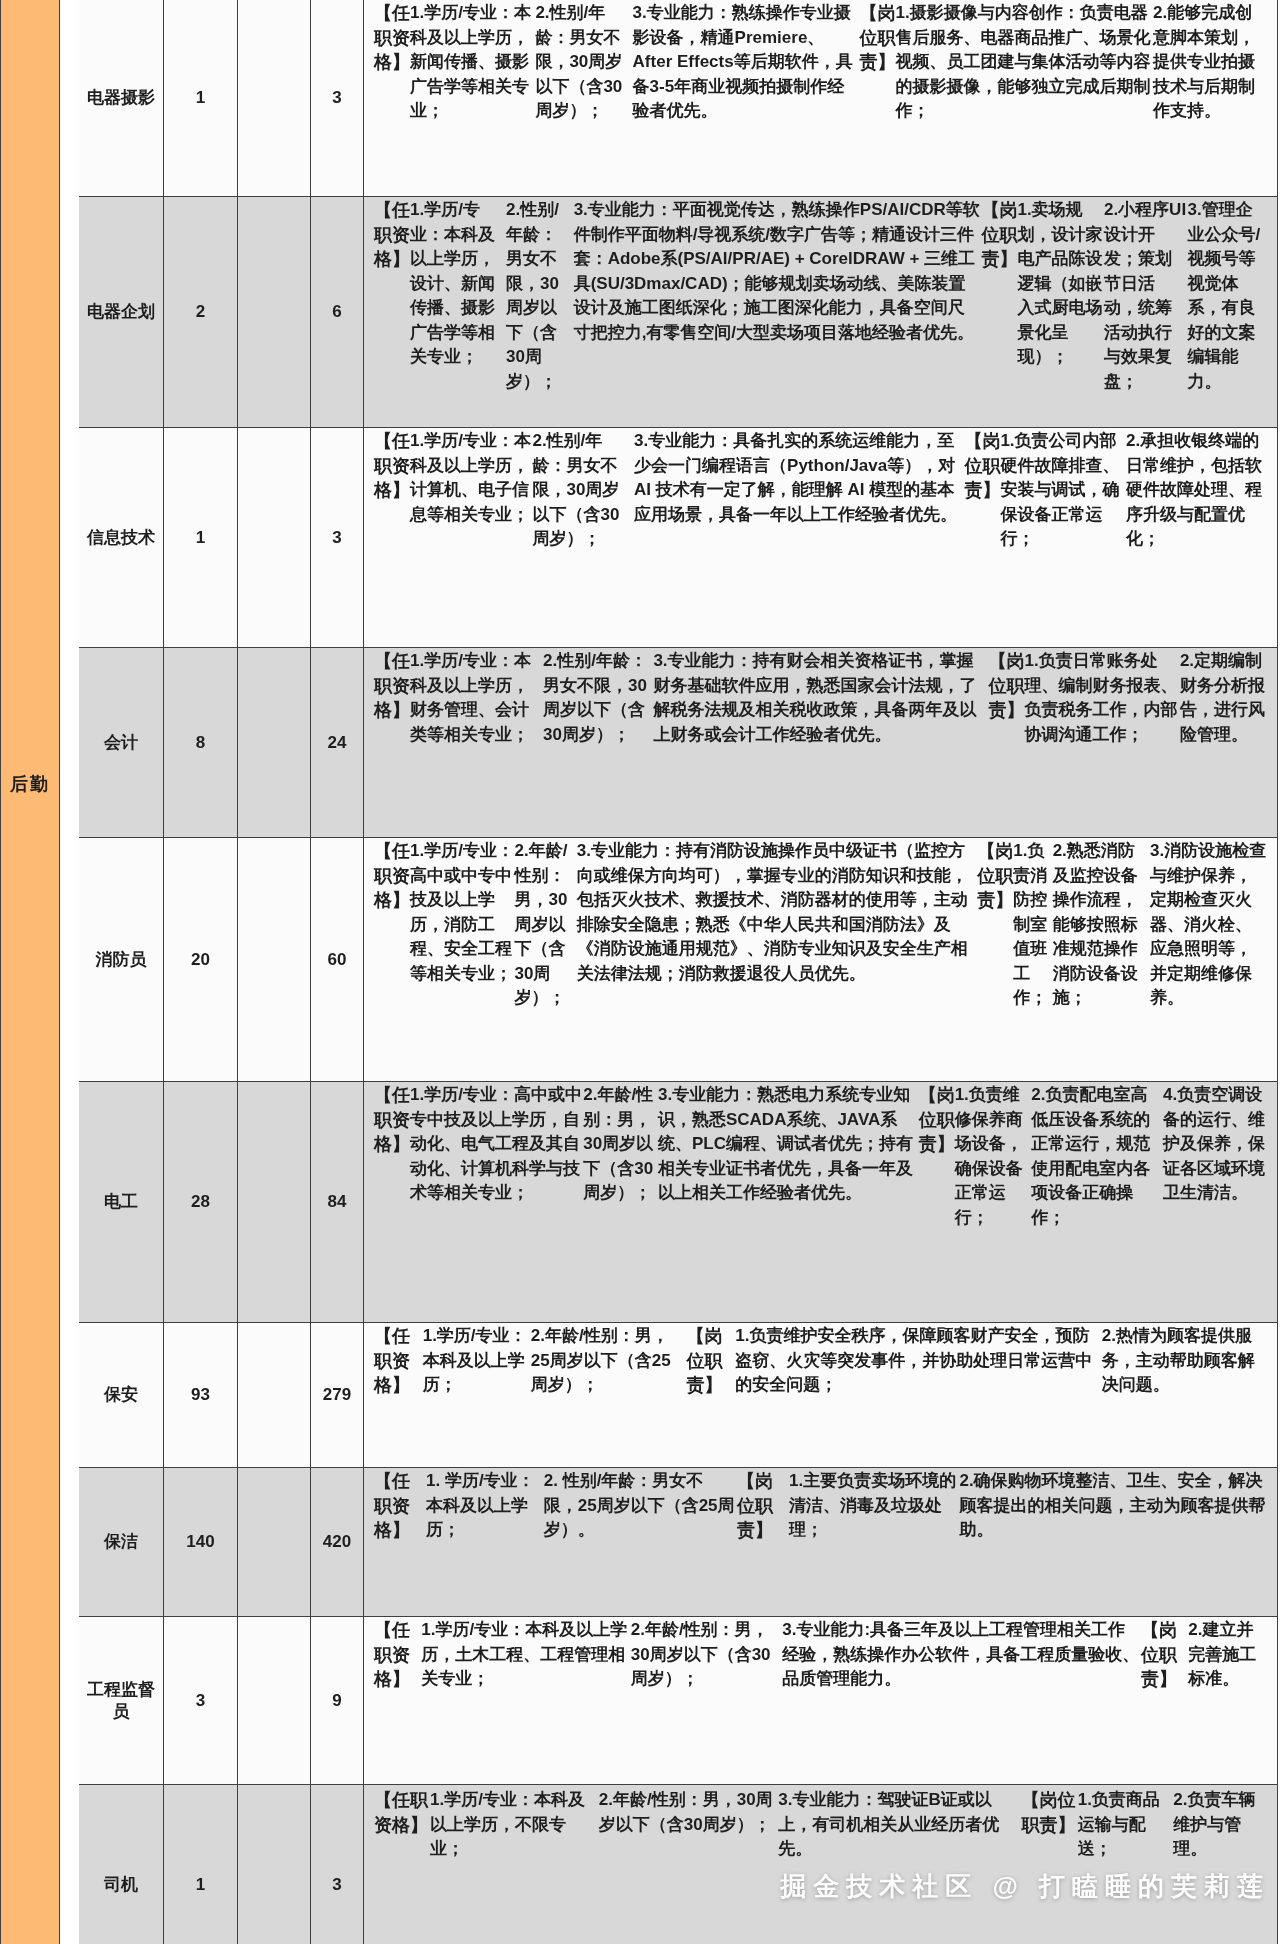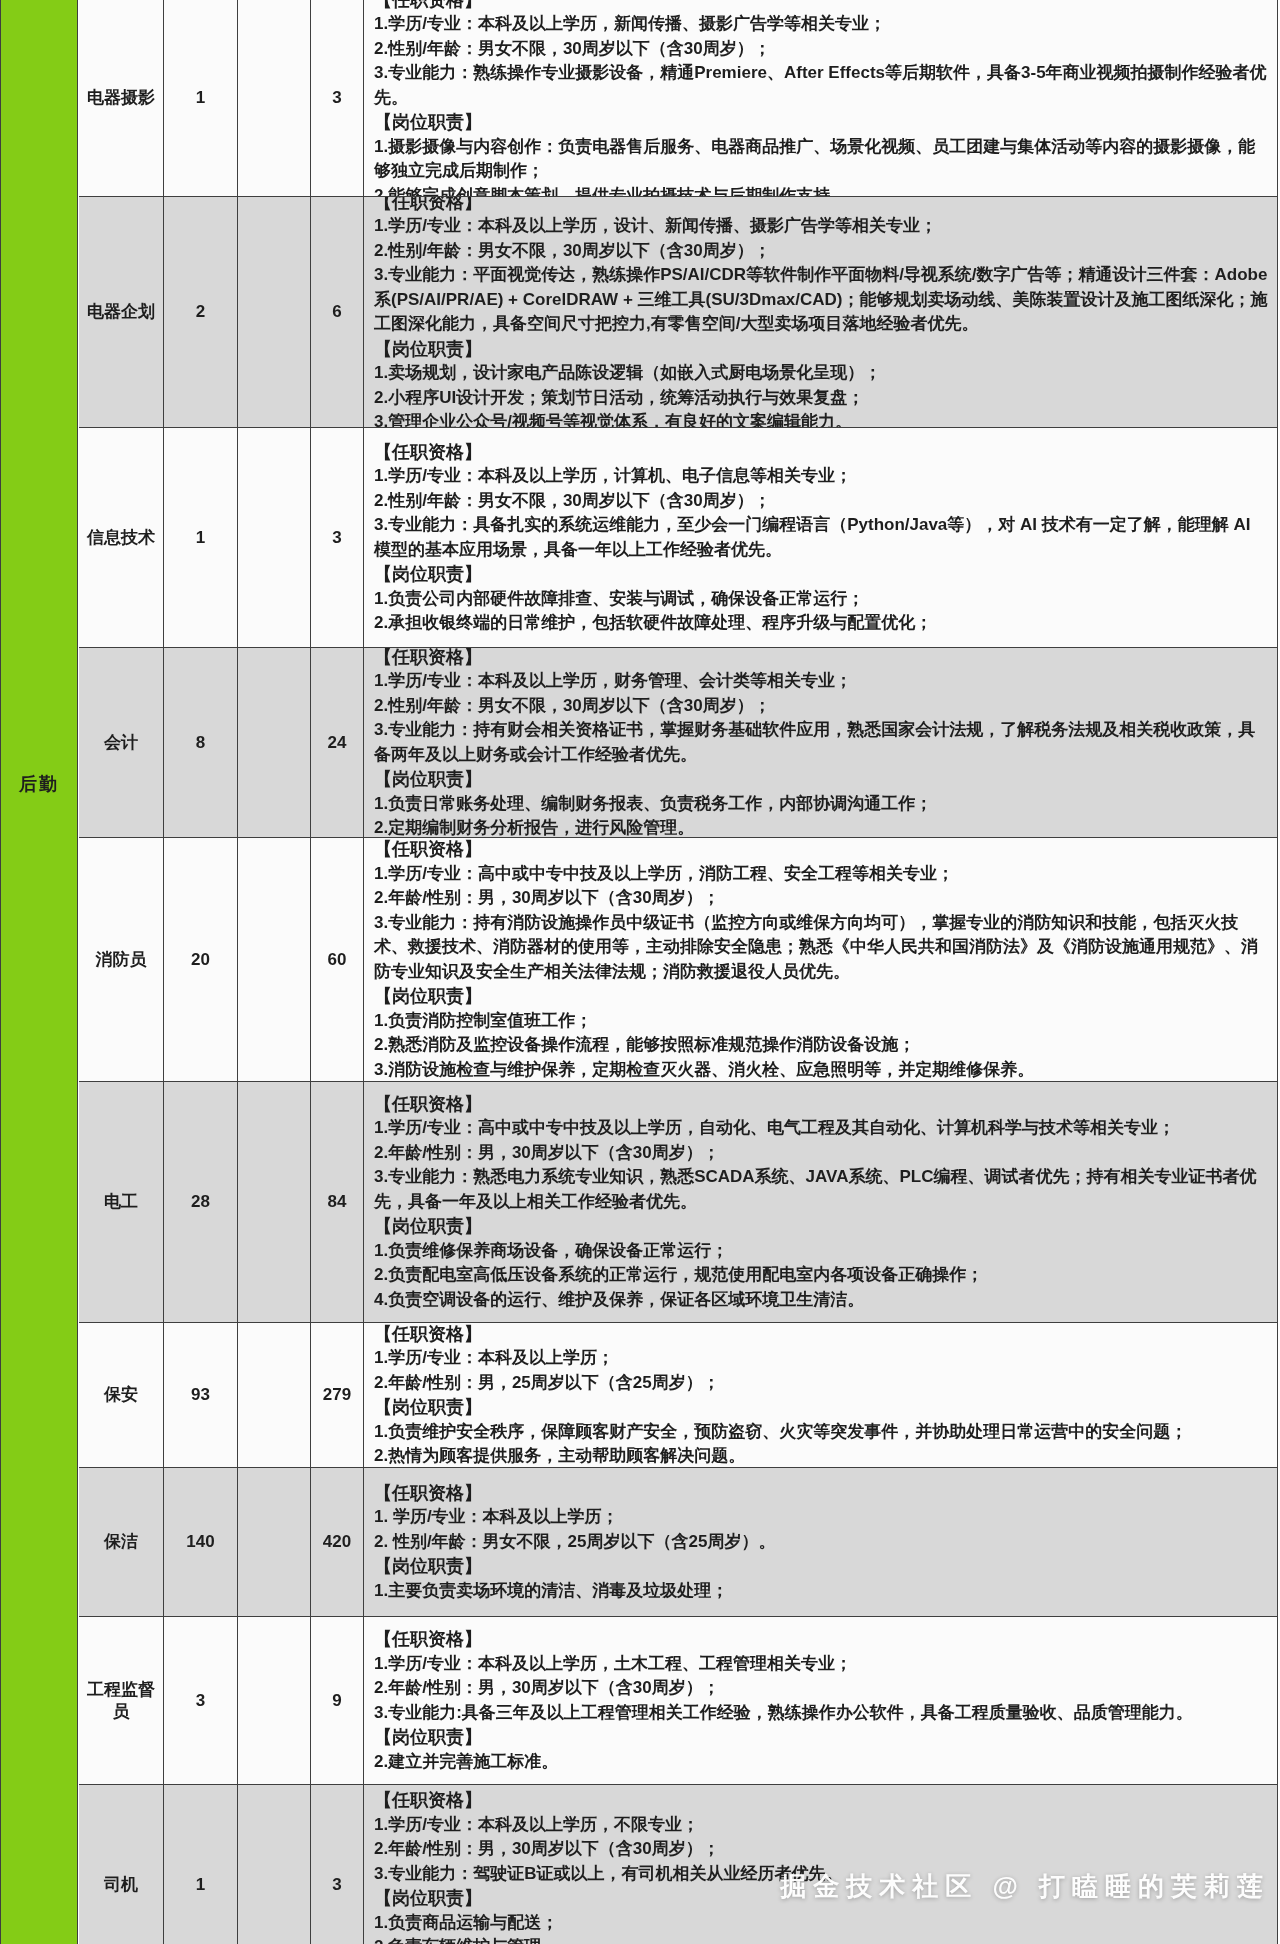--- a/index.html
+++ b/index.html
@@ -3,41 +3,41 @@
 <meta charset="utf-8">
 <style>
   html,body{margin:0;padding:0;background:#ffffff;}
   .page{
     position:relative;width:1280px;height:1944px;overflow:hidden;
     background:#ffffff;color:#1e1e1e;
     font-family:"Liberation Sans","DejaVu Sans",sans-serif;
   }
   
   .category-col{
-    position:absolute;left:0;top:0;width:78px;height:1944px;box-sizing:border-box;
-    border-left:1px solid #3f3f3f;border-right:1px solid #3f3f3f;background:#84cc16;
+    position:absolute;left:0;top:0;width:60px;height:1944px;box-sizing:border-box;
+    border-left:1px solid #3f3f3f;border-right:1px solid #3f3f3f;background:#fdba74;
   }
   .category-label{
     position:absolute;left:0;top:772px;width:100%;text-align:center;
     font-size:18px;font-weight:600;letter-spacing:2px;
   }
   .rows{position:absolute;left:79px;top:0;width:1199px;}
   .row{
     display:grid;grid-template-columns:85px 74px 73px 53px 1fr;
     box-sizing:border-box;border-bottom:1px solid #3f3f3f;background:#fbfbfb;
   }
   .row.shaded{background:#d8d8d8;}
   .cell{
     box-sizing:border-box;border-right:1px solid #3f3f3f;
     display:flex;align-items:center;justify-content:center;text-align:center;
     font-size:17px;font-weight:600;line-height:22px;padding:0 0;
   }
   .desc{
     box-sizing:border-box;border-right:1px solid #3f3f3f;
-    display:flex;flex-direction:column;justify-content:center;
+    display:flex;flex-direction:row;justify-content:center;
     padding:1px 8px 1px 10px;overflow:hidden;
   }
   .row:last-child .desc{justify-content:flex-start;padding-top:3px;}
   .sec-header{font-size:18px;line-height:24.5px;font-weight:700;}
   .sec-item{font-size:17px;line-height:24.5px;font-weight:600;}
   .watermark{
     position:absolute;top:1869px;right:10px;
     font-size:26px;font-weight:700;letter-spacing:7px;white-space:nowrap;
     color:rgba(255,255,255,0.97);text-shadow:0 1px 4px rgba(0,0,0,0.28);
   }
@@ -168,20 +168,21 @@
     <div class="cell">保洁</div>
     <div class="cell">140</div>
     <div class="cell"></div>
     <div class="cell">420</div>
     <div class="desc">
           <div class="sec-header">【任职资格】</div>
           <div class="sec-item">1. 学历/专业：本科及以上学历；</div>
           <div class="sec-item">2. 性别/年龄：男女不限，25周岁以下（含25周岁）。</div>
           <div class="sec-header">【岗位职责】</div>
           <div class="sec-item">1.主要负责卖场环境的清洁、消毒及垃圾处理；</div>
+          <div class="sec-item">2.确保购物环境整洁、卫生、安全，解决顾客提出的相关问题，主动为顾客提供帮助。</div>
         </div>
   </div>
 
   <div class="row" style="height: 168px;">
     <div class="cell">工程监督员</div>
     <div class="cell">3</div>
     <div class="cell"></div>
     <div class="cell">9</div>
     <div class="desc">
           <div class="sec-header">【任职资格】</div>

